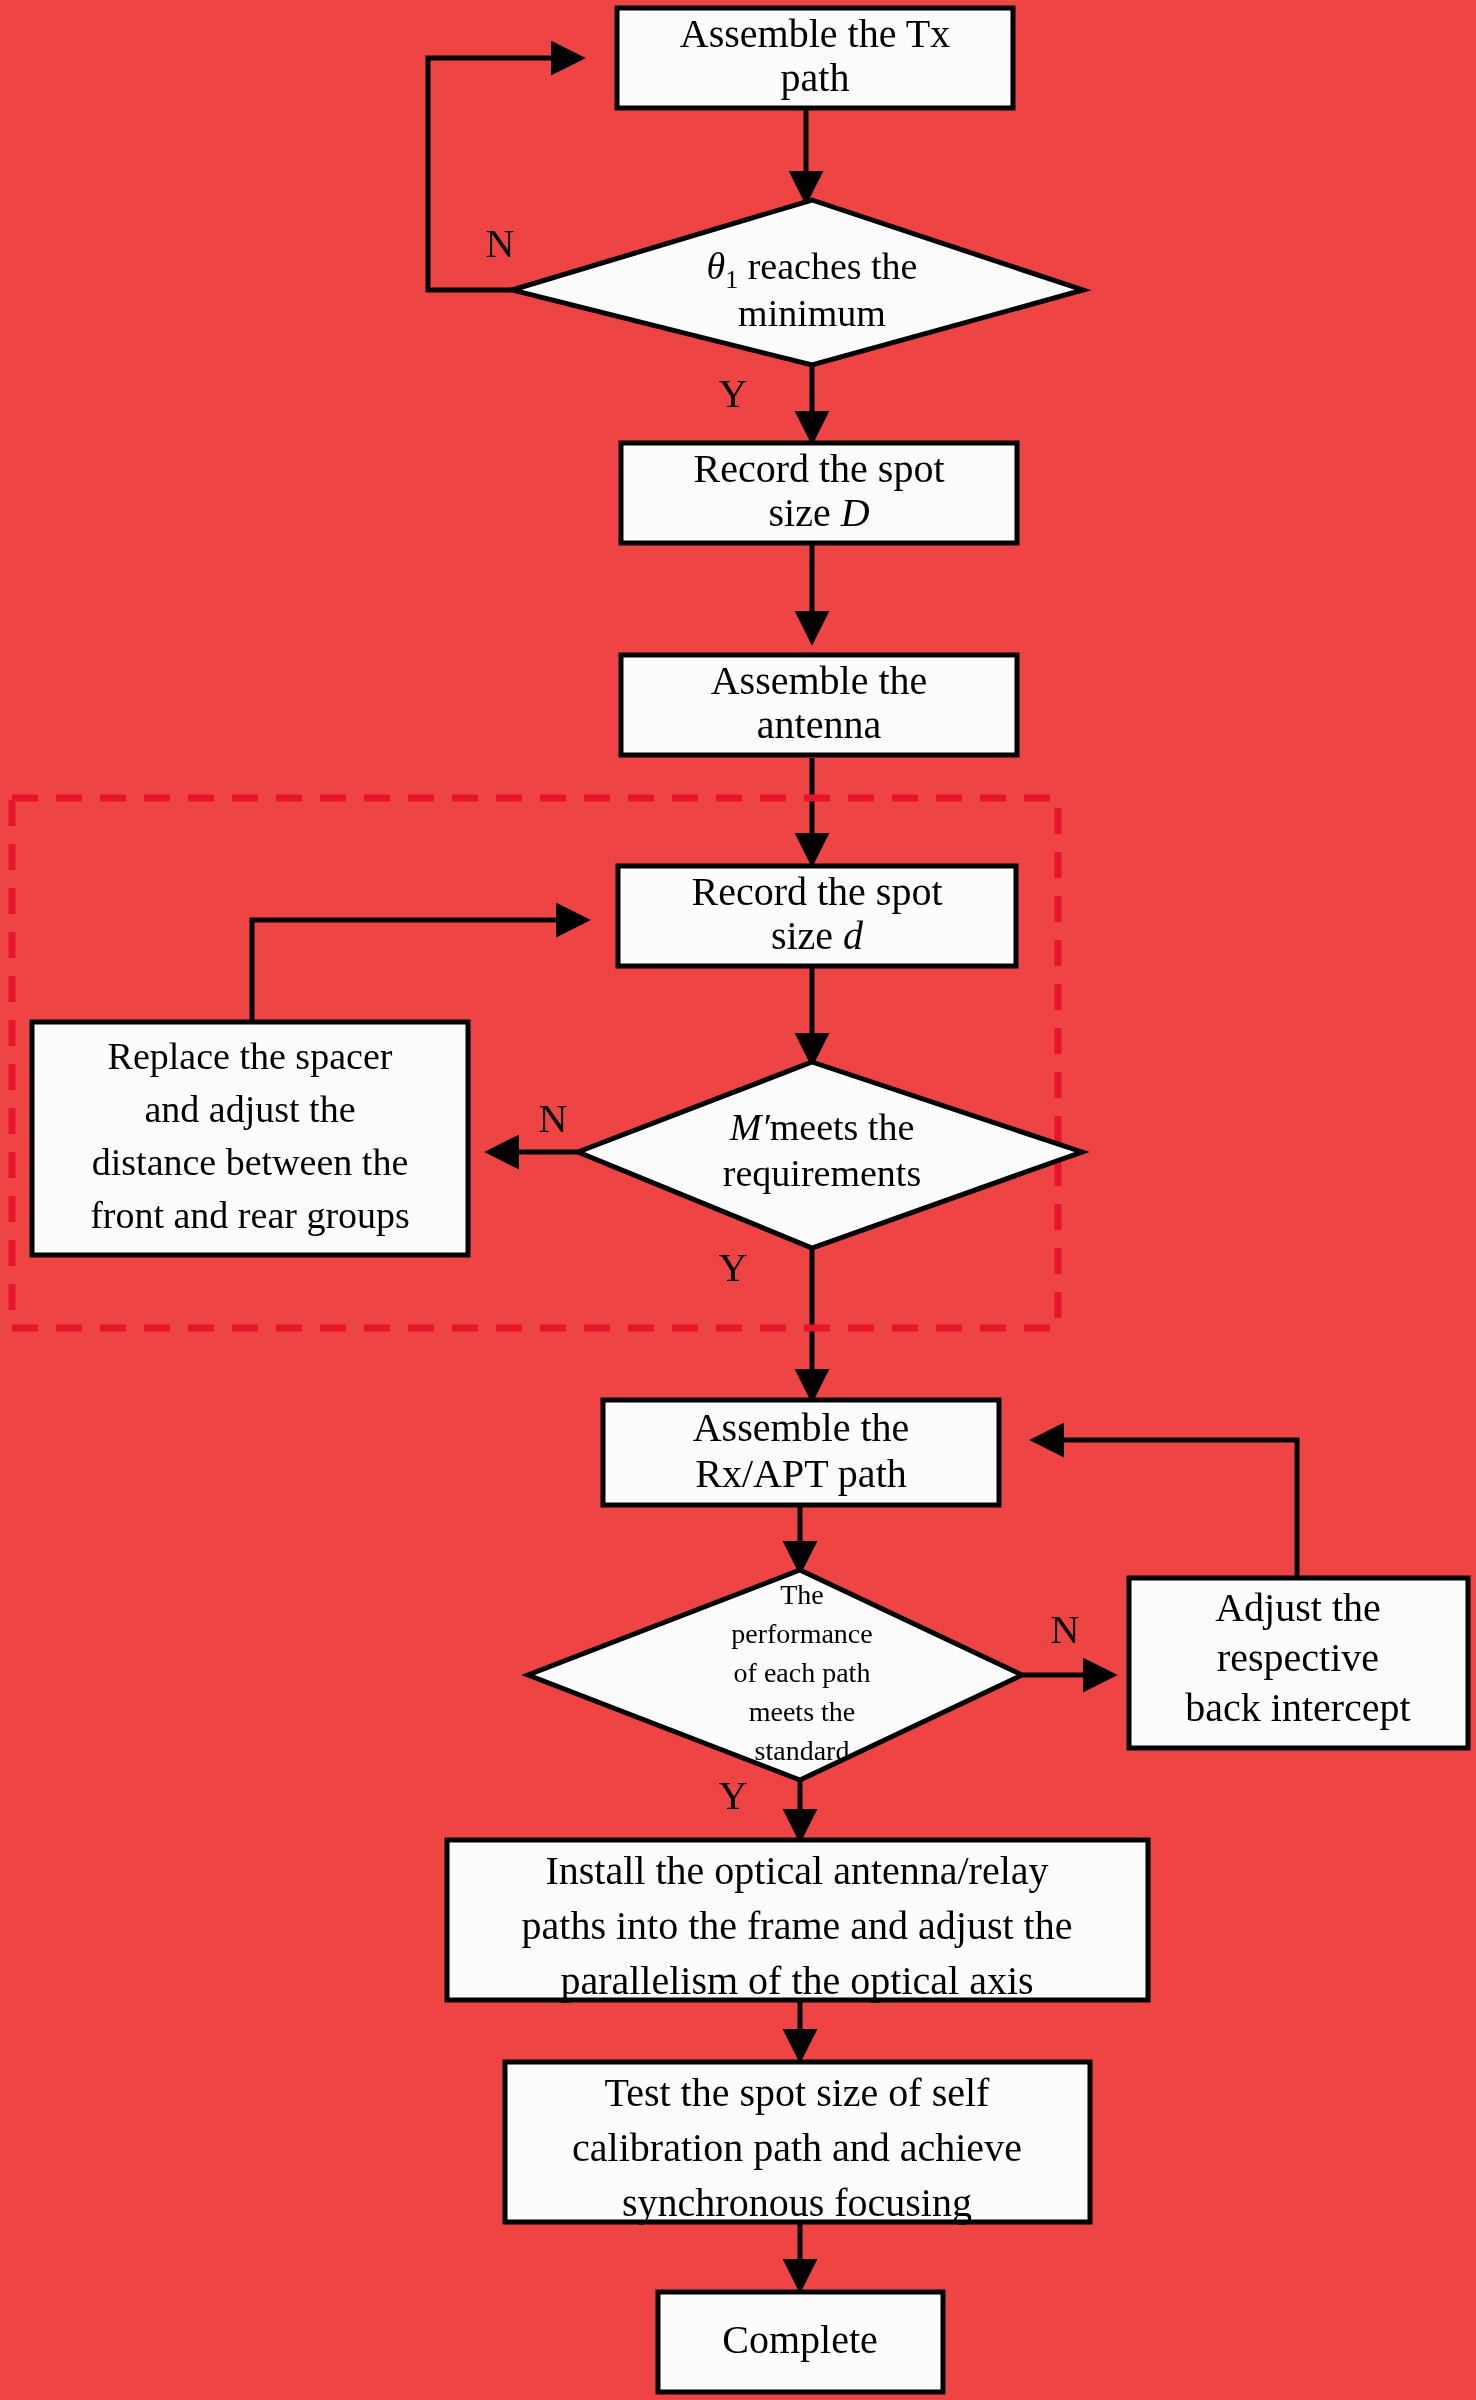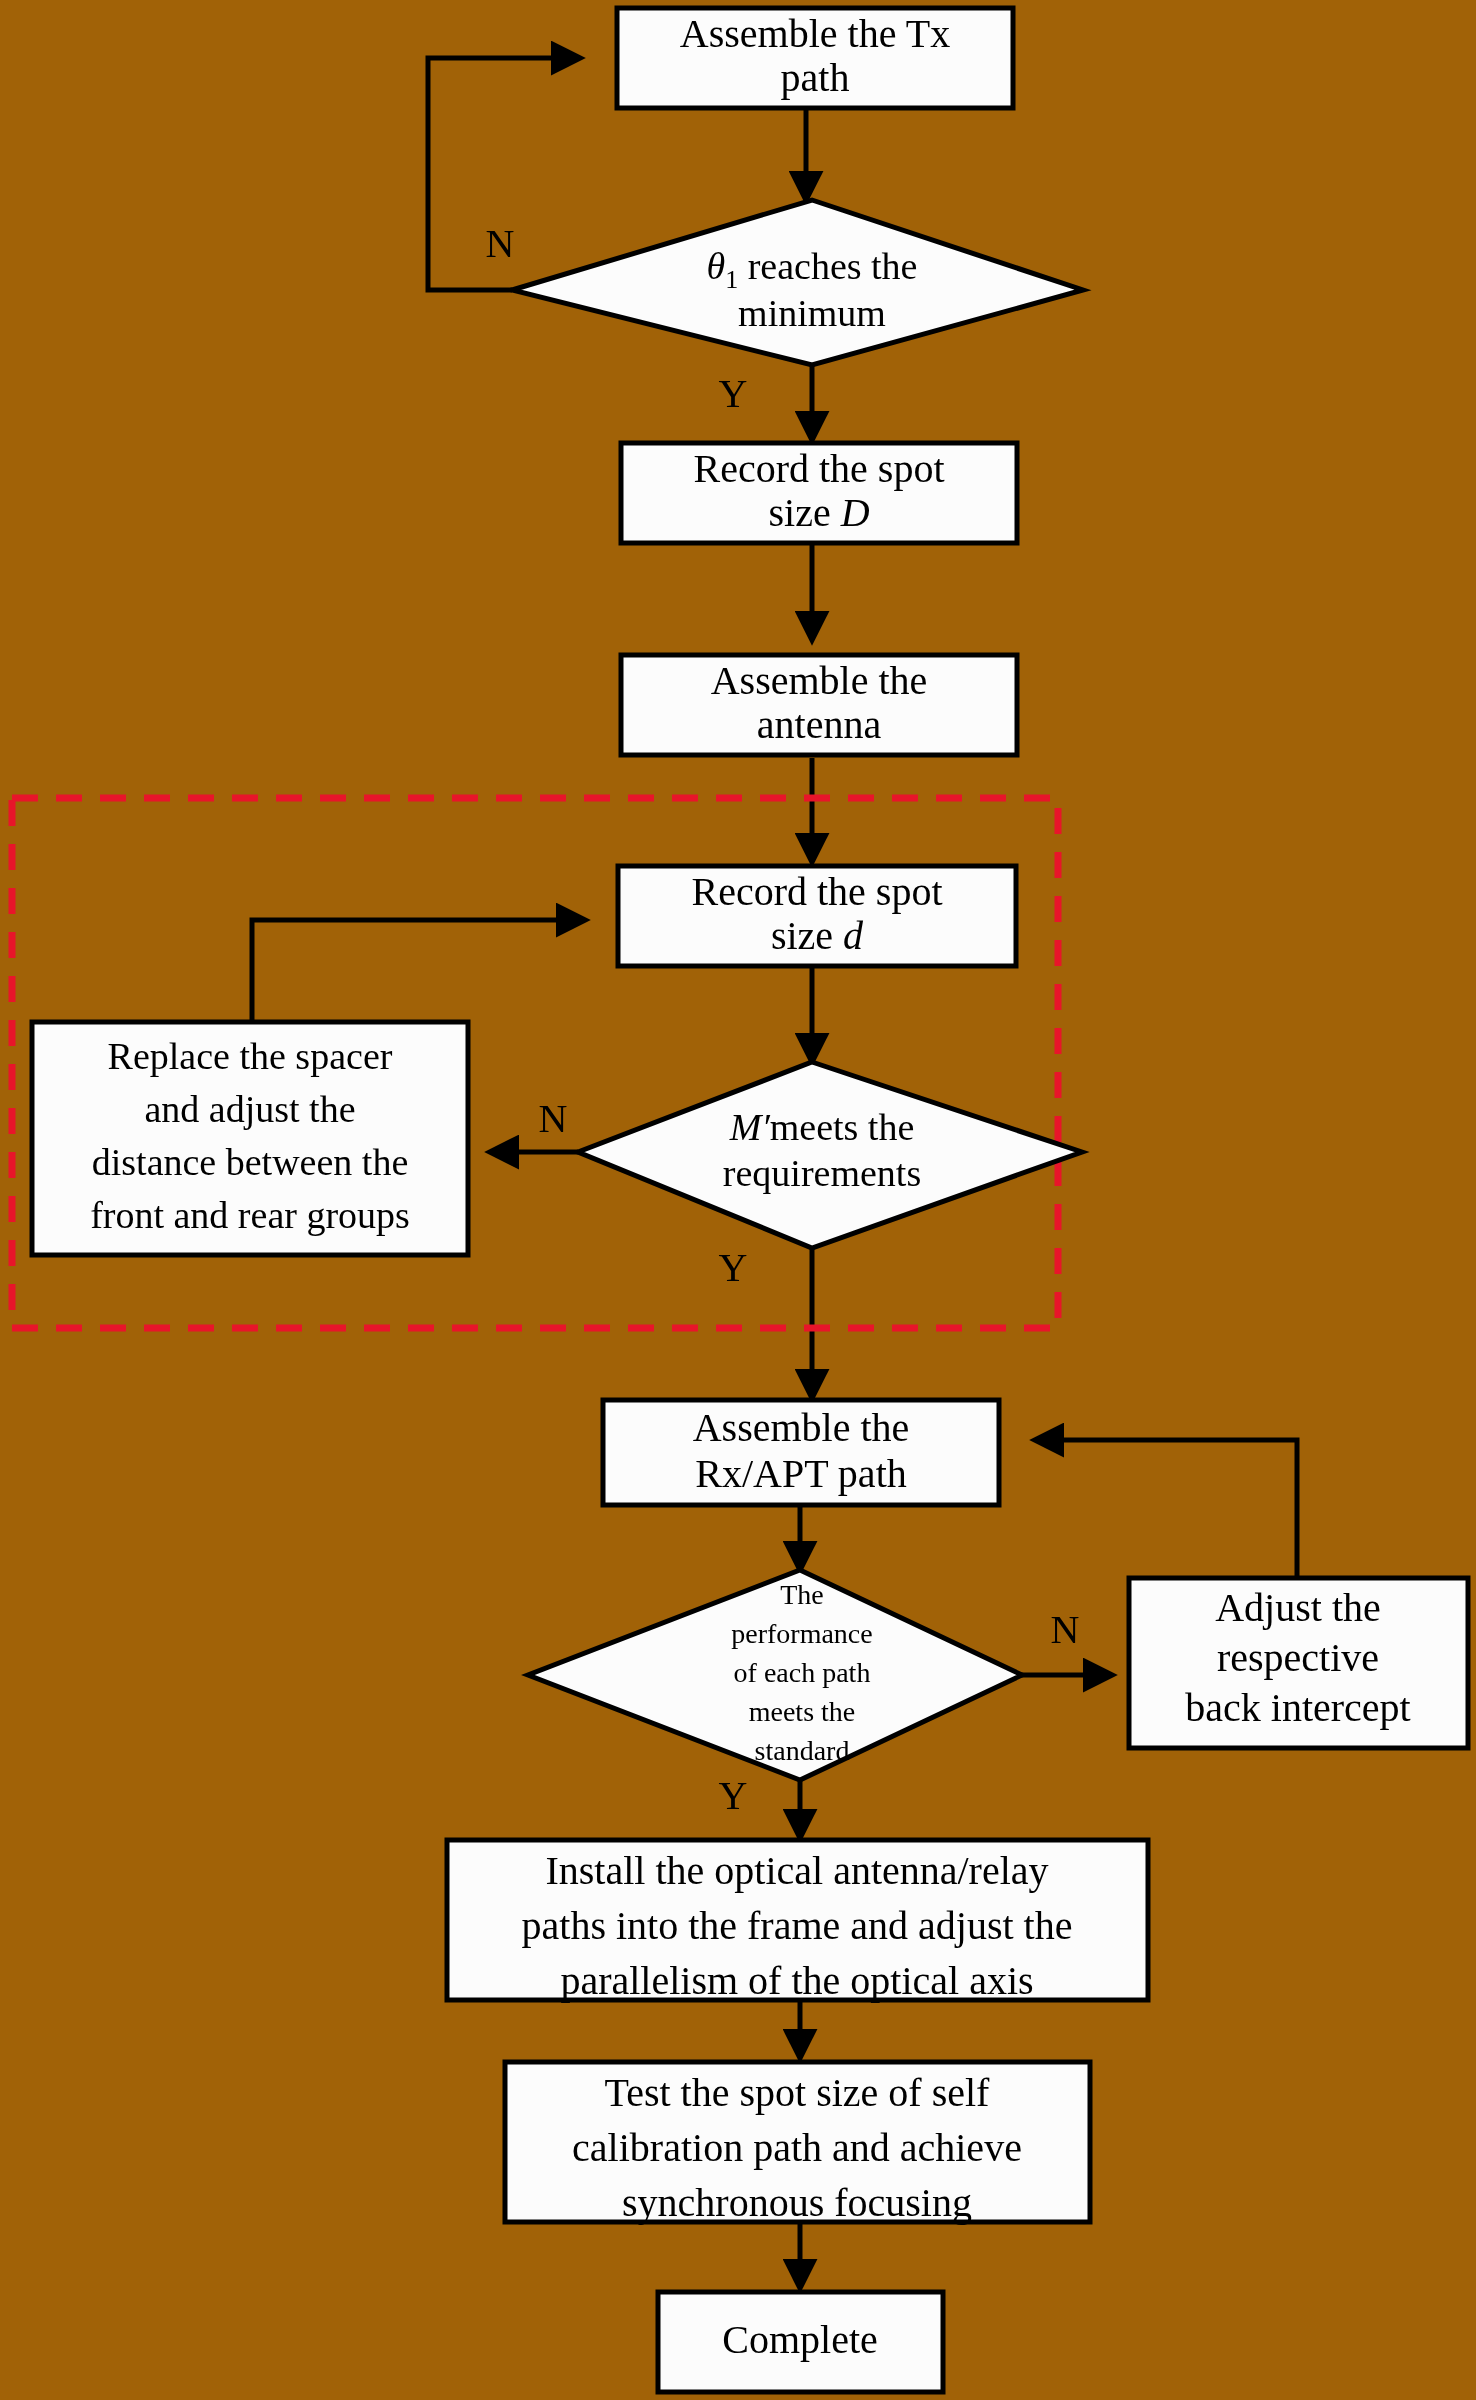--- a/index.html
+++ b/index.html
@@ -4,21 +4,21 @@
 <style>
   html, body {
     margin: 0;
     padding: 0;
     background: #f7f7f7;
   }
   #root {
     position: relative;
     width: 1476px;
     height: 2400px;
-    background: #a16207;
+    background: #ef4444;
     overflow: hidden;
     font-family: "Liberation Serif", "DejaVu Serif", serif;
   }
   svg.flow {
     position: absolute;
     top: 0; left: 0;
     width: 1476px;
     height: 2400px;
   }
   .node-text {

